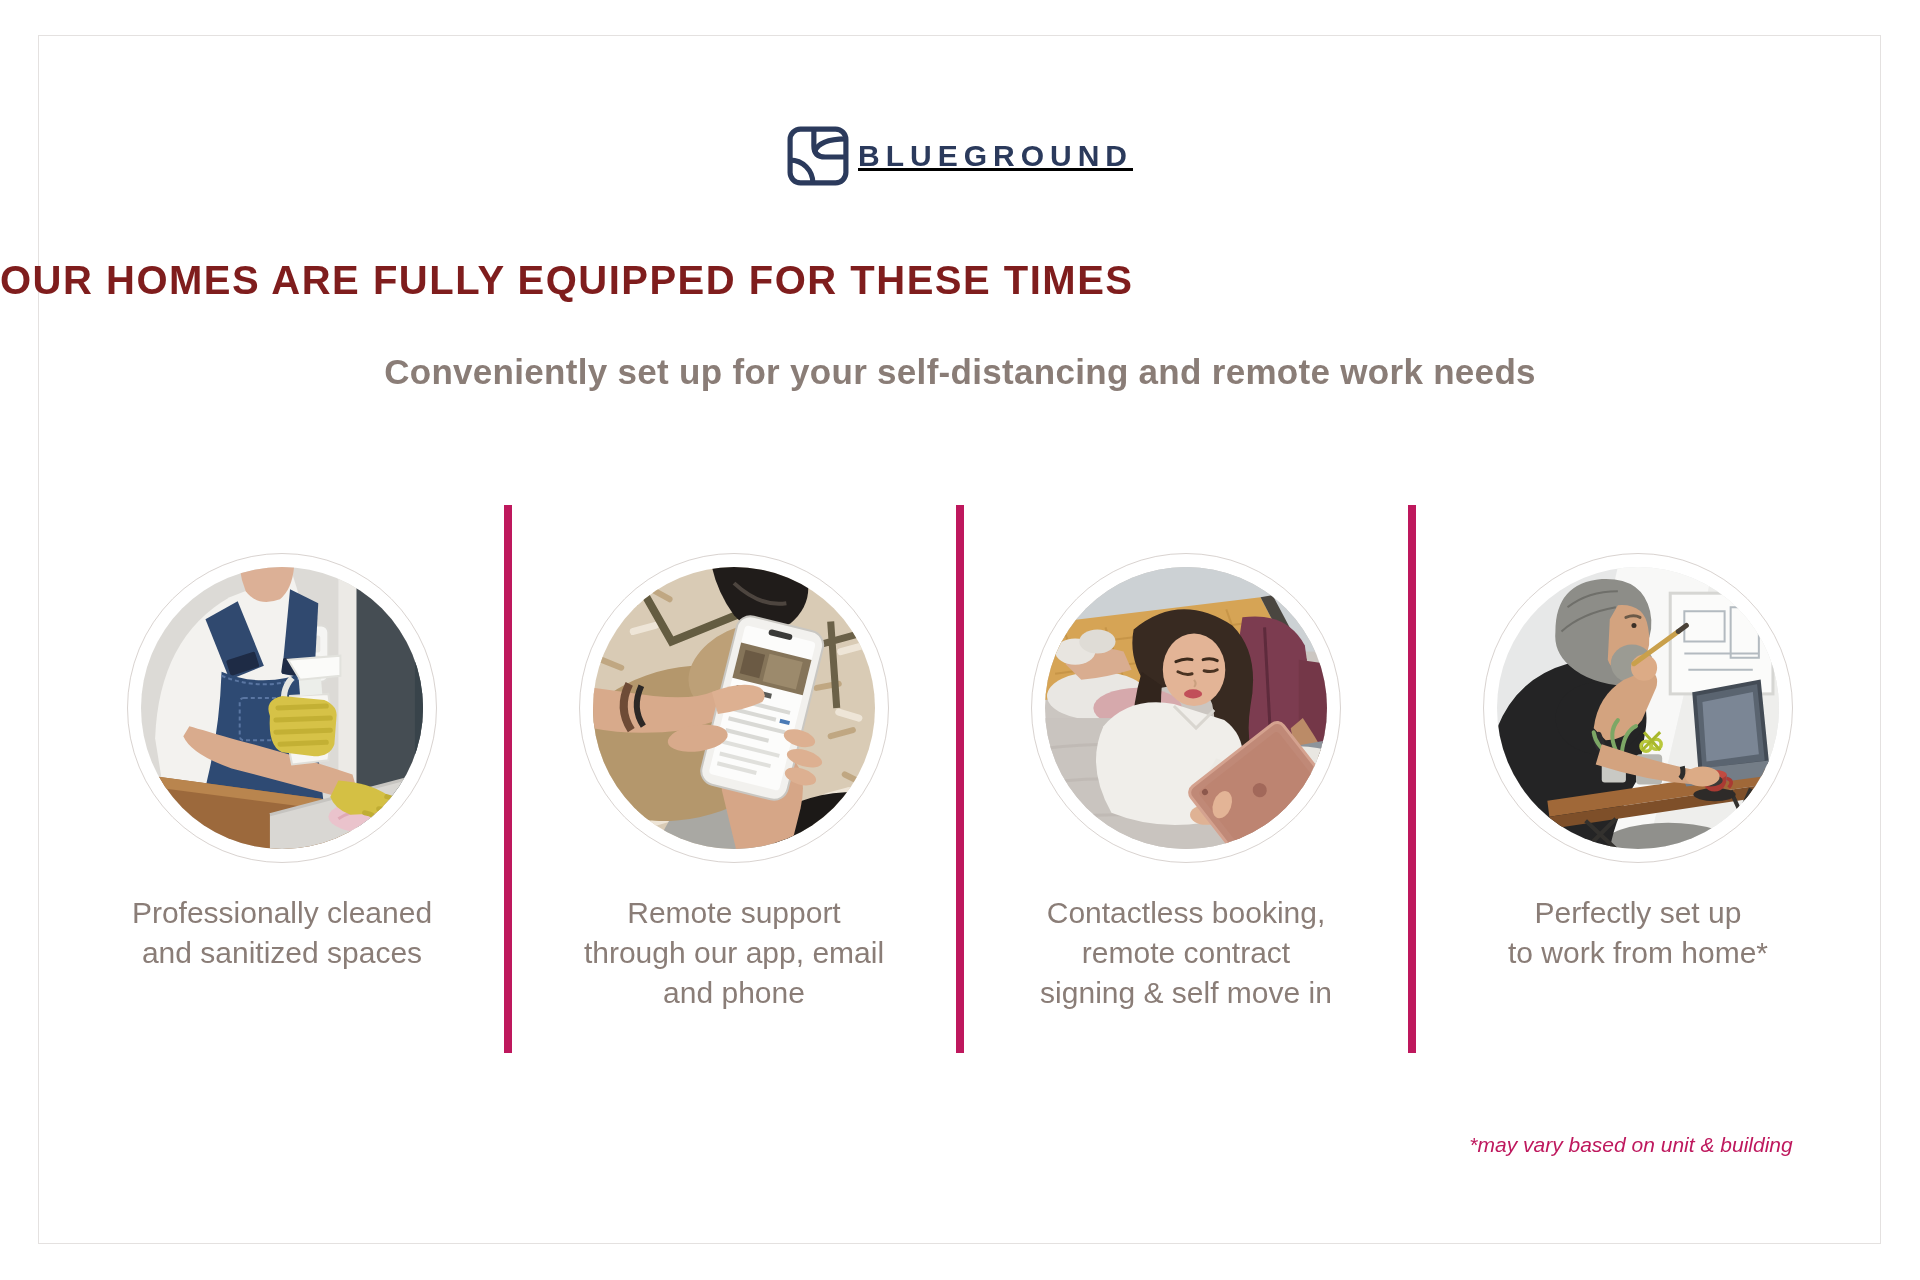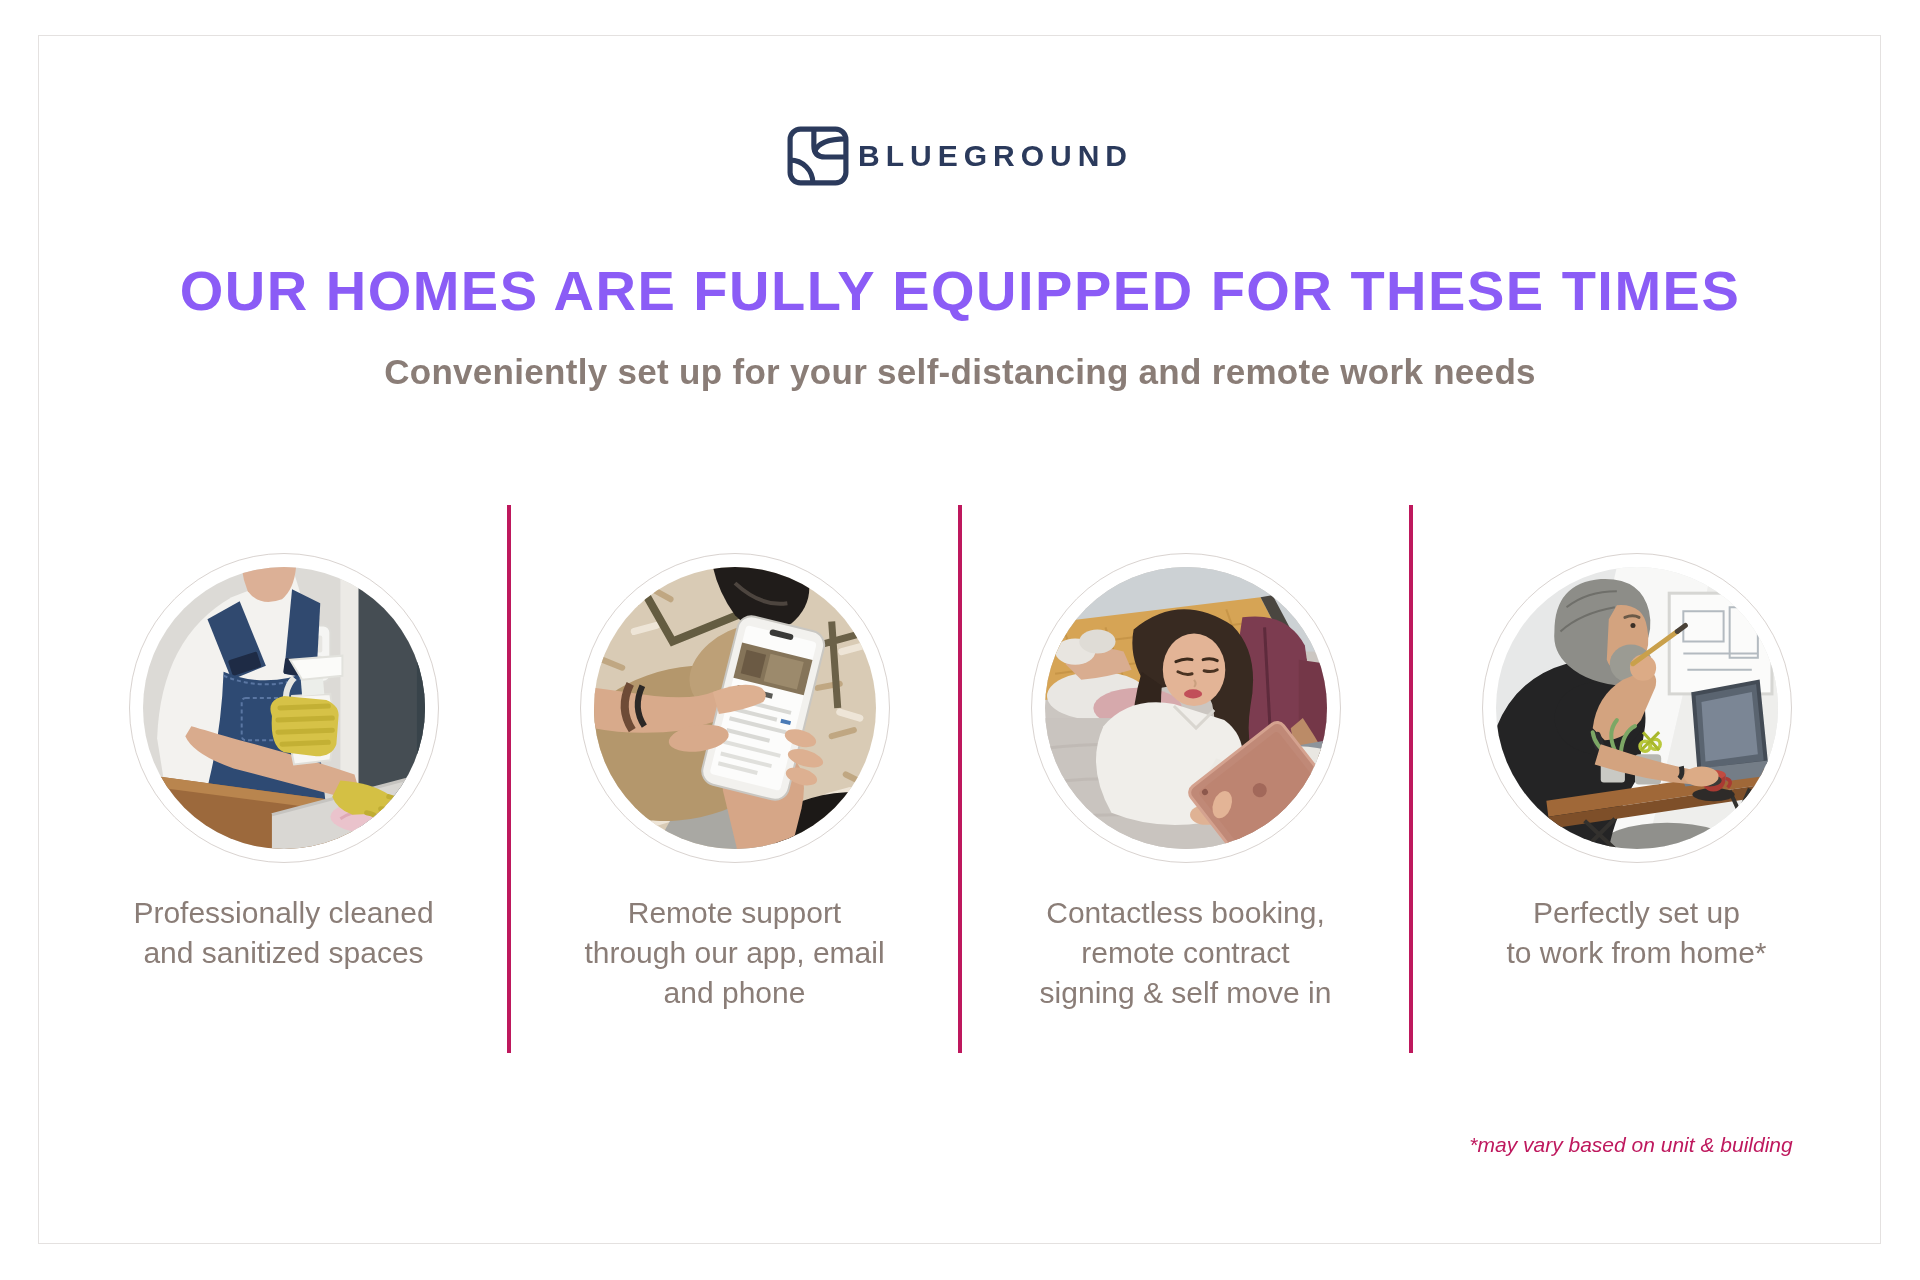--- a/index.html
+++ b/index.html
@@ -1,30 +1,30 @@
 <!DOCTYPE html>
 <html><head>
 <meta charset="utf-8">
 <style>
   html,body{margin:0;padding:0;background:#ffffff;}
   .stage{position:relative;width:1920px;height:1280px;background:#ffffff;overflow:hidden;
          font-family:"Liberation Sans", sans-serif;}
   .frame{position:absolute;left:38px;top:35px;width:1843px;height:1209px;
          border:1px solid #e4e1e0;box-sizing:border-box;}
   .logo-row{position:absolute;left:0;top:126px;width:100%;display:flex;
-            justify-content:center;align-items:center;gap:9px;}
+            justify-content:center;align-items:center;gap:9px;text-decoration:underline;}
   .logo-icon{width:62px;height:60px;}
   .wordmark{font-size:30px;font-weight:700;letter-spacing:6px;color:#2b3a5c;}
-  .headline{position:absolute;left:0;top:258px;width:100%;text-align:center;
-            font-size:56px;font-weight:700;letter-spacing:1.5px;color:#8b5cf6;}
+  .headline{position:absolute;left:0;top:258px;width:100%;
+            font-size:40px;font-weight:700;letter-spacing:1.5px;color:#7f1d1d;}
   .subtitle{position:absolute;left:0;top:352px;width:100%;text-align:center;
             font-size:35px;font-weight:700;letter-spacing:0.3px;color:#8a7d77;}
   .features{position:absolute;left:60px;top:505px;width:1800px;height:548px;display:flex;}
   .feature-col{flex:1 1 0;display:flex;flex-direction:column;align-items:center;box-sizing:border-box;}
-  .feature-col + .feature-col{border-left:4px solid #be185d;}
+  .feature-col + .feature-col{border-left:8px solid #be185d;}
   .photo-ring{margin-top:48px;width:310px;height:310px;border-radius:50%;
               border:1px solid #d9d3d0;background:#ffffff;padding:13px;box-sizing:border-box;}
   .photo-ring svg{display:block;width:100%;height:100%;}
   .caption{margin-top:30px;text-align:center;font-size:30px;line-height:40px;
            color:#8a7d77;white-space:pre-line;}
   .footnote{position:absolute;left:1402px;top:1133px;width:458px;text-align:center;
             font-style:italic;font-size:21px;color:#be185d;}
 </style>
 </head>
 <body>

